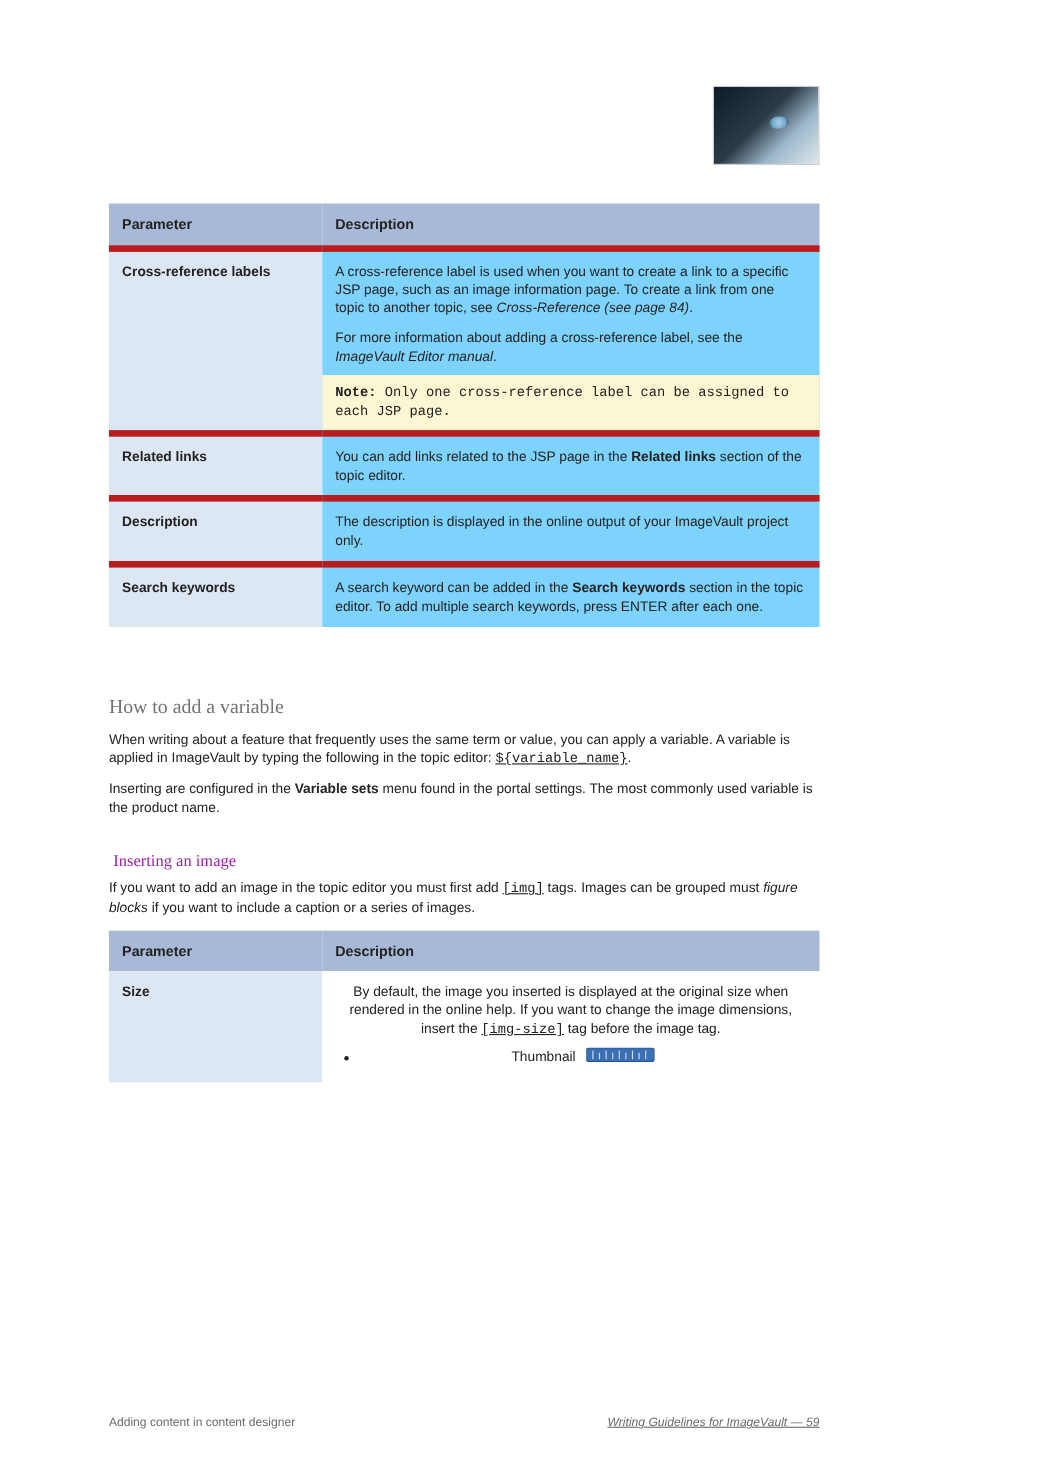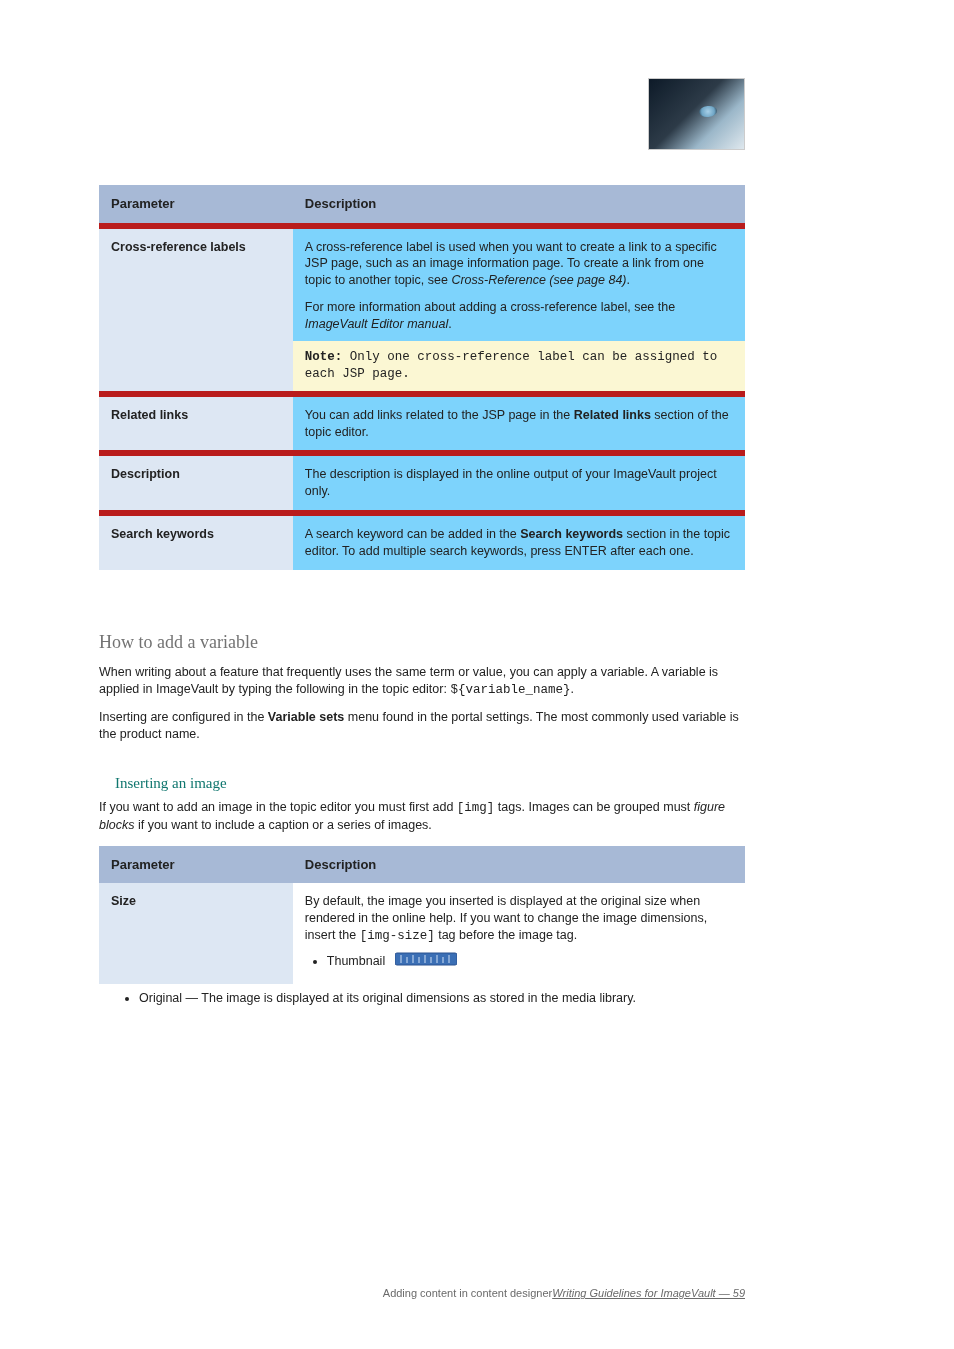--- a/index.html
+++ b/index.html
@@ -70,33 +70,34 @@
     background: #fbf7d3;
     margin: 8px -12px -10px -12px;
     padding: 8px 12px;
     font-family: Liberation Mono, monospace;
   }
   .note-box .note-label {
     font-weight: bold;
   }
   .code {
     font-family: "Courier New", monospace;
+    text-decoration: underline;
   }
   .section-heading {
     font-family: Georgia, 'Times New Roman', serif;
     color: #737373;
     font-size: 18px;
     margin: 60px 0 10px 0;
     font-weight: normal;
   }
   .subsection-heading {
     font-family: Georgia, 'Times New Roman', serif;
-    color: #0f766e;
+    color: #a21caf;
     font-size: 15px;
-    margin: 30px 0 6px 16px;
+    margin: 30px 0 6px 4px;
     font-weight: normal;
   }
   p.body {
     margin: 6px 0 10px 0;
     font-size: 12.5px;
   }
   table.params2 {
     width: 100%;
     border-collapse: collapse;
     margin-top: 12px;
@@ -113,20 +114,21 @@
     vertical-align: top;
     padding: 10px 12px;
     font-size: 12.5px;
   }
   table.params2 tr td:first-child {
     background: #dde7f3;
     font-weight: bold;
   }
   table.params2 tr td:last-child {
     background: #ffffff;
+    text-align: center;
   }
   ul.inner-list {
     margin: 6px 0 0 0;
     padding-left: 22px;
   }
   ul.inner-list li {
     margin: 2px 0;
   }
   ul.outer-list {
     margin: 6px 0 0 0;
@@ -140,21 +142,21 @@
     display: inline-block;
     vertical-align: middle;
     margin-left: 6px;
   }
   .footer {
     position: absolute;
     left: 99px;
     right: 99px;
     bottom: 48px;
     display: flex;
-    justify-content: flex-end;
+    justify-content: space-between;
     font-size: 11px;
     color: #6a6a6a;
   }
   .footer-right {
     font-style: italic;
     text-decoration: underline;
   }
 </style>
 </head>
 <body>
@@ -256,22 +258,19 @@
                   </g>
                 </svg>
               </span>
             </li>
           </ul>
         </td>
       </tr>
     </tbody>
   </table>
 
-  <ul class="outer-list">
-    <li>Original — The image is displayed at its original dimensions as stored in the media library.</li>
-  </ul>
 
   <div class="footer">
     <span>Adding content in content designer</span>
     <span class="footer-right">Writing Guidelines for ImageVault — 59</span>
   </div>
 
 </div>
 
 </body></html>

